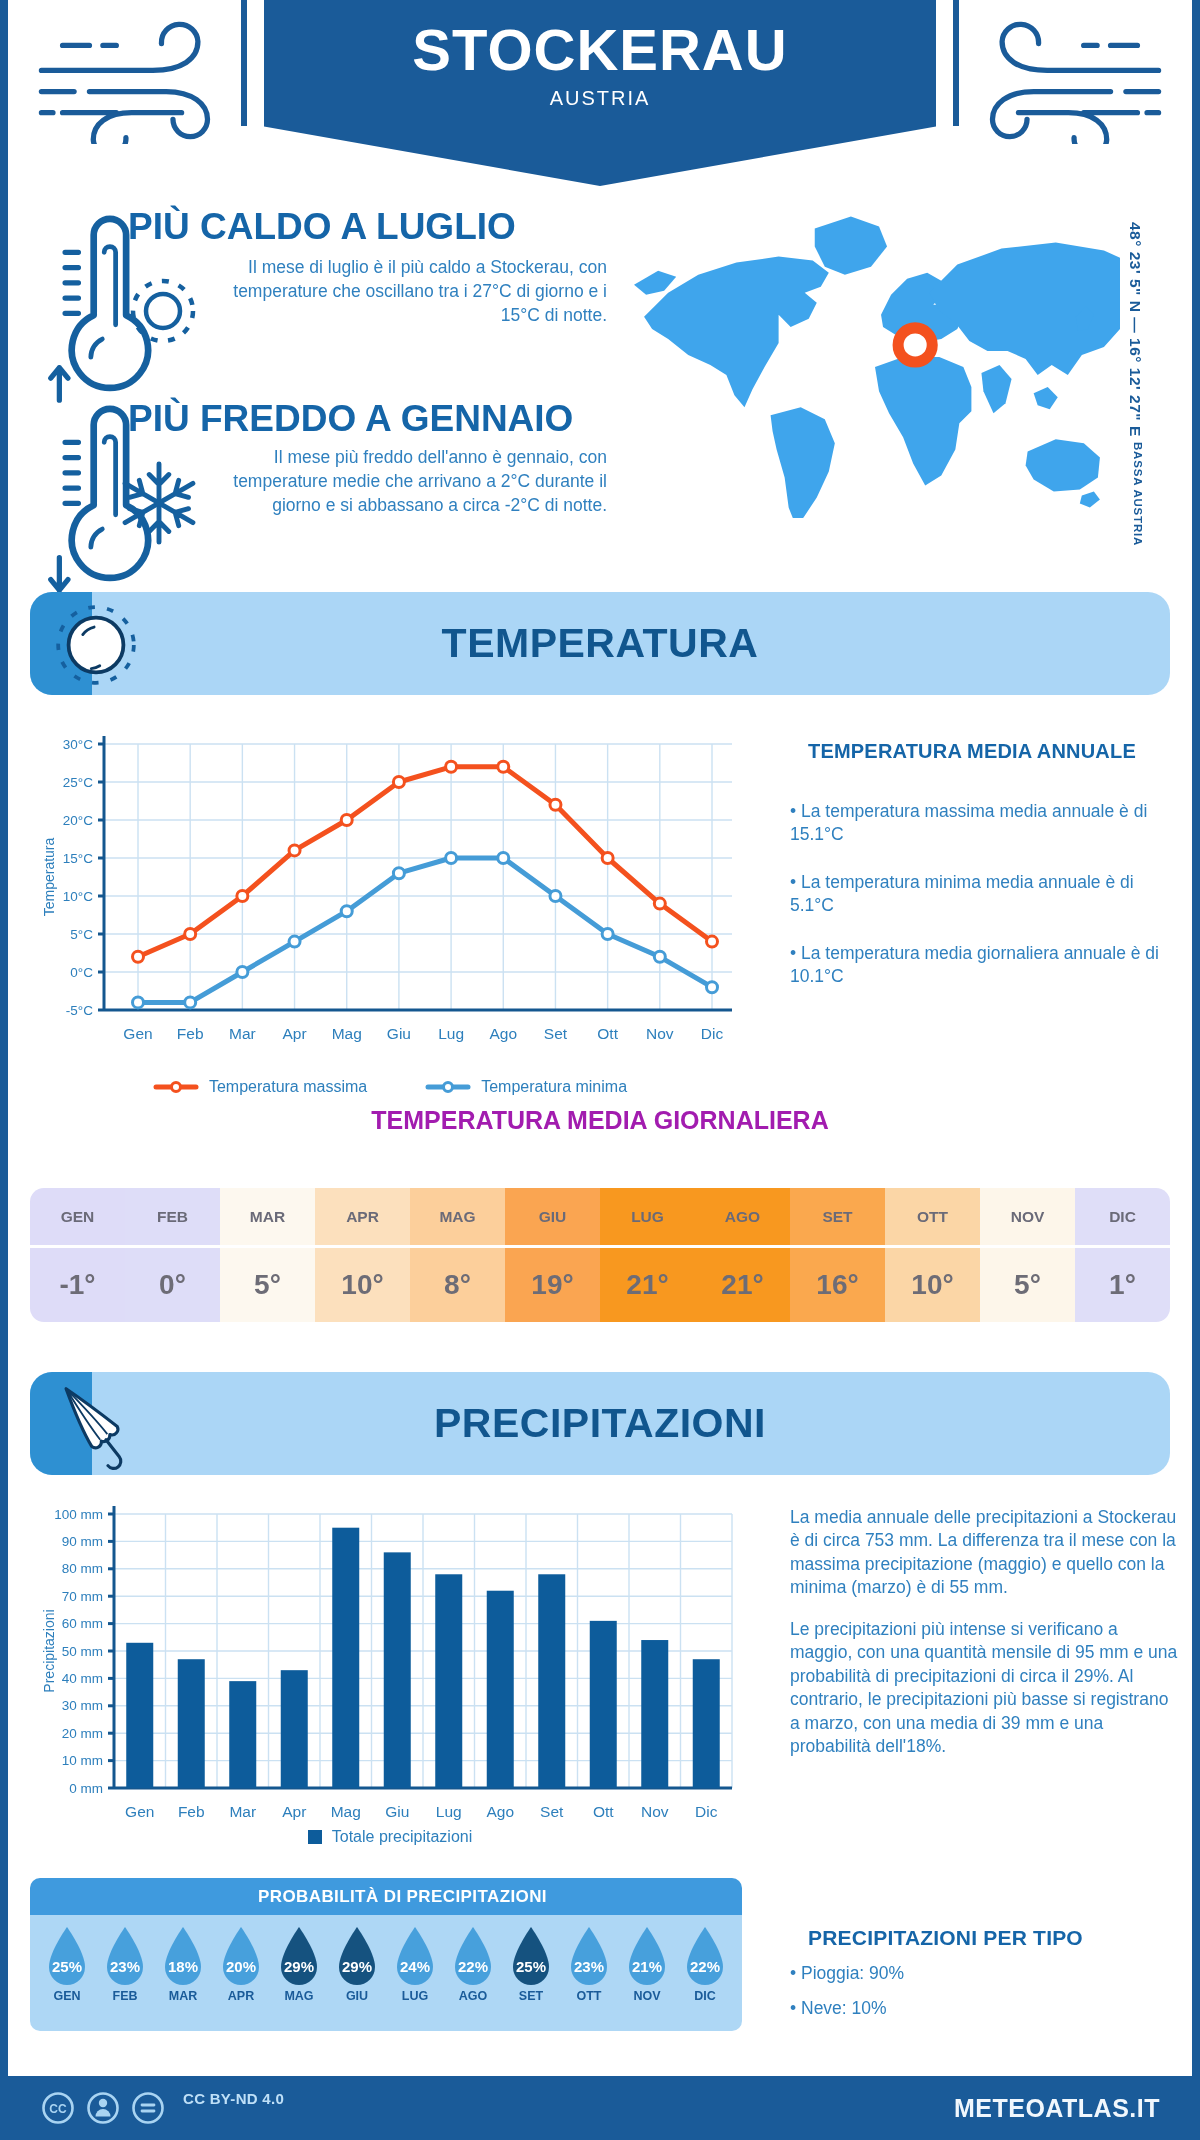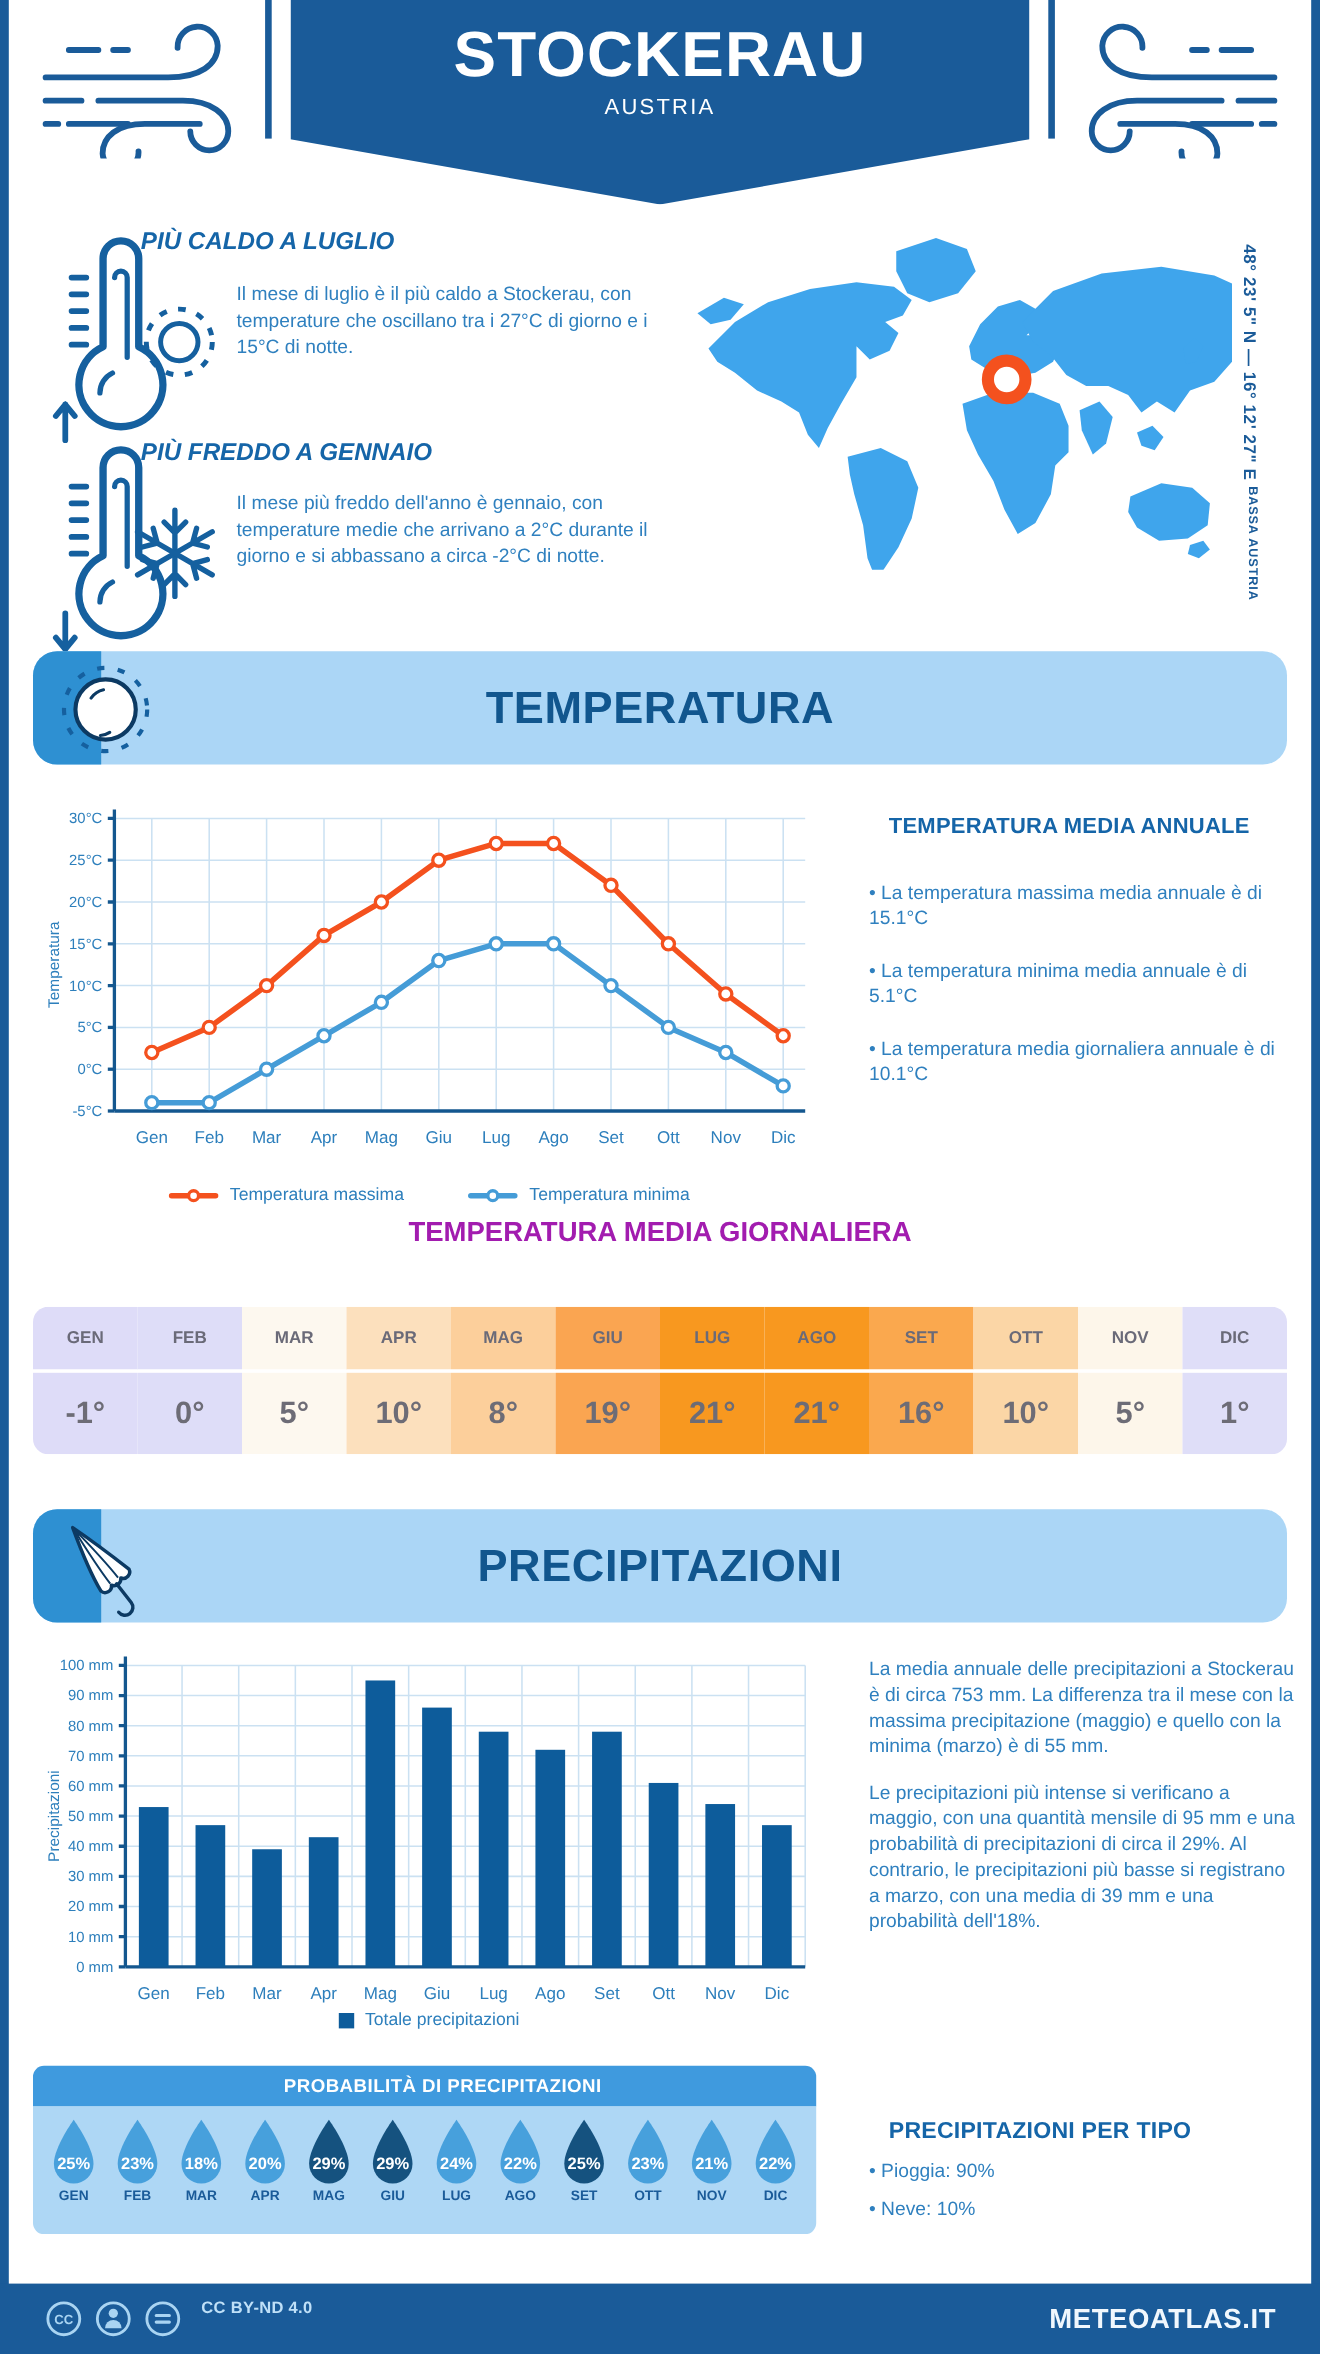--- a/index.html
+++ b/index.html
@@ -7,22 +7,22 @@
   .page{position:relative;width:1200px;height:2140px;background:#fff;overflow:hidden;}
   .abs{position:absolute;}
   .edge{position:absolute;top:0;width:8px;height:2140px;background:#1a5b99;}
   
   .ribbon{position:absolute;left:264px;top:0;width:672px;height:186px;background:#1a5b99;
     clip-path:polygon(0 0,100% 0,100% 68%,50% 100%,0 68%);text-align:center;color:#fff;}
   .ribbon-title{margin-top:16px;font-size:58px;font-weight:bold;letter-spacing:1px;}
   .ribbon-sub{margin-top:4px;font-size:20px;letter-spacing:2px;}
   .fold{position:absolute;top:0;width:6px;height:126px;background:#1a5b99;}
   
-  .h-title{position:absolute;left:128px;font-size:22px;font-weight:bold;color:#1565a8;width:520px;font-style:italic;}
-  .h-text{position:absolute;left:215px;width:392px;font-size:17.5px;line-height:1.36;color:#2f80bf;}
+  .h-title{position:absolute;left:128px;font-size:37px;font-weight:bold;color:#1565a8;width:520px;}
+  .h-text{position:absolute;left:215px;width:392px;font-size:17.5px;line-height:1.36;color:#2f80bf;text-align:right;}
   
   .coords{position:absolute;left:1126px;top:222px;height:330px;writing-mode:vertical-rl;color:#1a5b99;display:flex;}
   .coord-main{font-size:15.5px;font-weight:bold;letter-spacing:.5px;}
   .coord-region{font-size:11.5px;font-weight:bold;letter-spacing:.8px;margin-top:5px;}
   
   .banner{position:absolute;left:30px;width:1140px;height:103px;background:#abd6f6;border-radius:22px;}
   .banner .tab{position:absolute;left:0;top:0;width:62px;height:103px;background:#2e90d2;border-radius:22px 0 0 22px;}
   .banner .btitle{position:absolute;left:0;top:0;width:100%;line-height:103px;text-align:center;
     font-size:41px;font-weight:bold;color:#11568e;letter-spacing:.5px;}
   .banner .bicon{position:absolute;left:14px;top:1px;}

